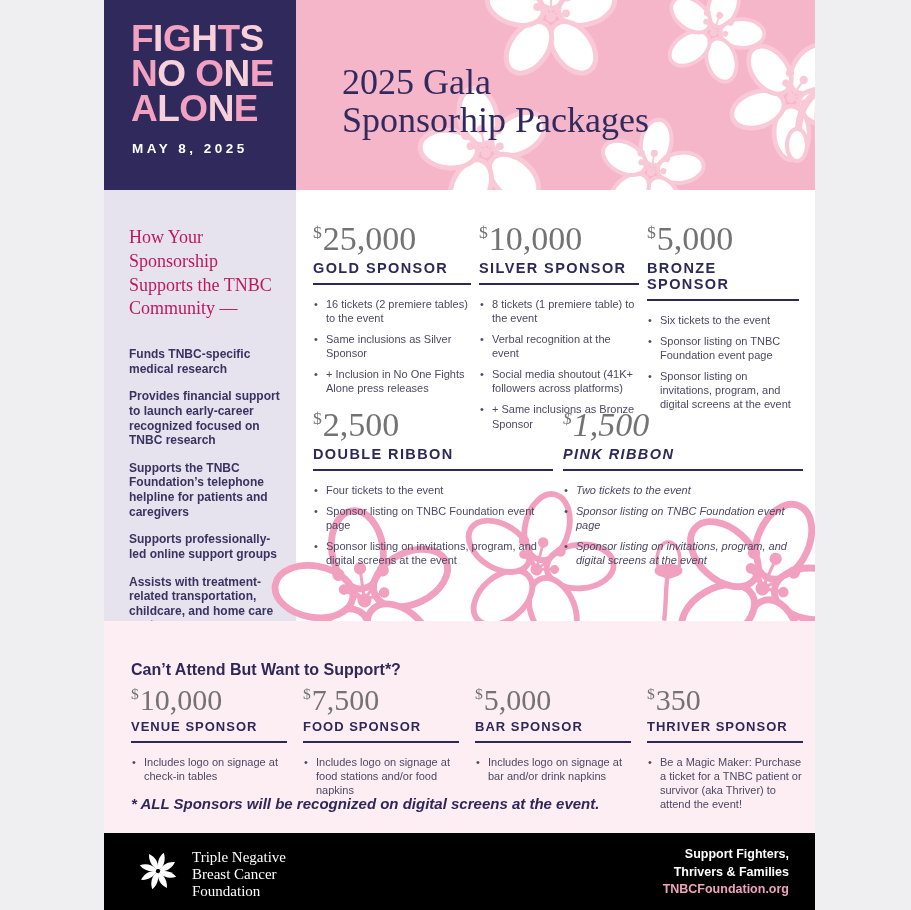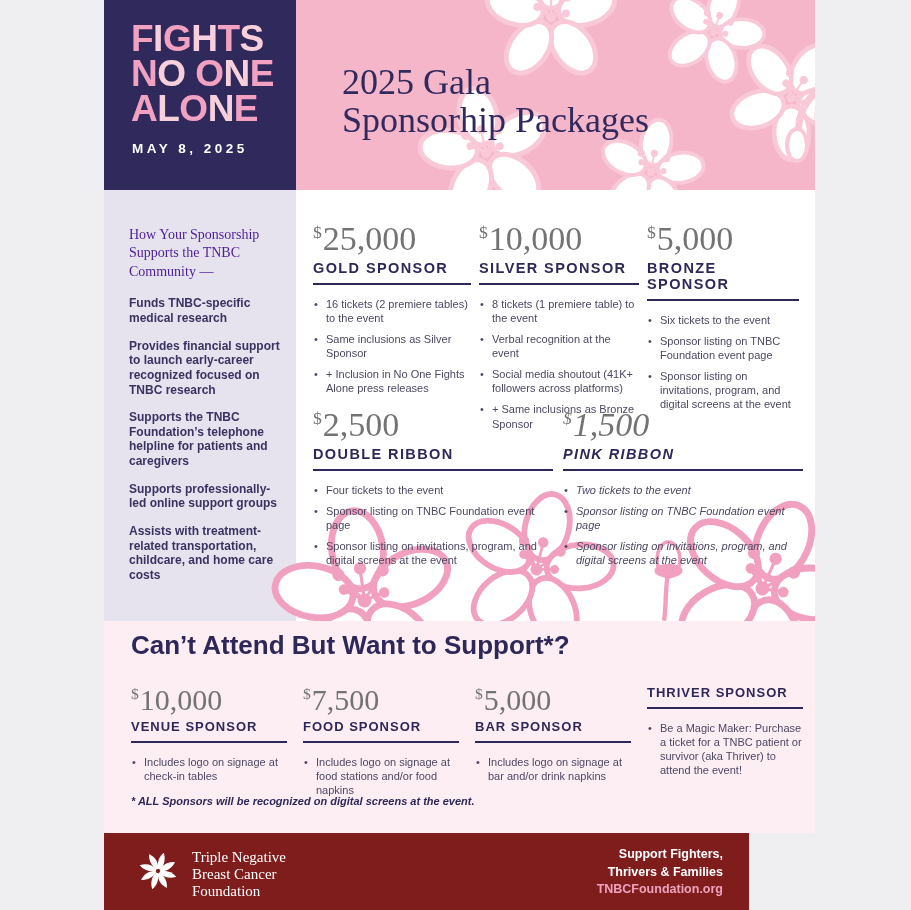--- a/index.html
+++ b/index.html
@@ -16,48 +16,48 @@
   
   .header{position:absolute;left:192px;top:0;width:519px;height:190px;background:#f5b6c9;overflow:hidden;color:#f9c9d8;}
   .header .title{position:absolute;left:46px;top:64px;font-family:"Liberation Serif",serif;font-size:36px;line-height:1.05;color:#312a5e;z-index:2;}
   .flower{position:absolute;z-index:1;}
 
   
   .middle{position:absolute;left:0;top:190px;width:711px;height:431px;background:#ffffff;overflow:hidden;}
   .side-bg{position:absolute;left:0;top:0;width:192px;height:431px;background:#e6e3ef;}
   .middle .flower{color:#f2a0bf;}
   .side-content{position:absolute;left:25px;top:36px;width:152px;z-index:2;}
-  .side-head{font-family:"Liberation Serif",serif;font-size:14px;line-height:1.32;color:#4c1d95;margin-bottom:15px;}
+  .side-head{font-family:"Liberation Serif",serif;font-size:18px;line-height:1.32;color:#be185d;margin-bottom:26px;}
   .side-item{font-weight:bold;font-size:12px;line-height:1.22;color:#3a3360;margin-bottom:13px;}
 
   .tier{position:absolute;z-index:2;}
   .t-0{left:209px;top:30px;width:158px;}
   .t-1{left:375px;top:30px;width:160px;}
   .t-2{left:543px;top:30px;width:152px;}
   .t-3{left:209px;top:216px;width:240px;}
   .t-4{left:459px;top:216px;width:240px;font-style:italic;}
   .price{font-family:"Liberation Serif",serif;font-size:34px;color:#737373;}
   .price .d{font-size:.52em;vertical-align:super;margin-right:1px;}
   .t-name{font-weight:bold;font-size:14.5px;letter-spacing:1.4px;color:#2e2859;margin-top:2px;}
   .rule{border-bottom:2px solid #2e2859;margin-top:7px;}
   .bullets{margin:12px 0 0 0;padding:0;list-style:none;font-size:11px;line-height:1.28;color:#4d4863;}
   .bullets li{position:relative;padding-left:13px;margin-bottom:7px;}
   .bullets li::before{content:"•";position:absolute;left:1px;top:0;}
 
   
   .support{position:absolute;left:0;top:621px;width:711px;height:212px;background:#fdeef4;}
-  .support-head{position:absolute;left:27px;top:9px;font-size:26px;font-weight:bold;color:#2e2859;}
+  .support-head{position:absolute;left:27px;top:40px;font-size:16px;font-weight:bold;color:#2e2859;}
   .s-tier{position:absolute;top:62px;width:156px;}
   .s-0{left:27px}.s-1{left:199px}.s-2{left:371px}.s-3{left:543px}
   .s-tier .price{font-size:30px;}
   .s-tier .t-name{font-size:13px;letter-spacing:1px;}
-  .footnote{position:absolute;left:27px;top:174px;font-style:italic;font-weight:bold;font-size:11px;color:#2e2859;}
-
-  
-  .footer{position:absolute;left:0;top:833px;width:645px;height:77px;background:#7f1d1d;}
+  .footnote{position:absolute;left:27px;top:174px;font-style:italic;font-weight:bold;font-size:15px;color:#2e2859;}
+
+  
+  .footer{position:absolute;left:0;top:833px;width:711px;height:77px;background:#000000;}
   .logo{position:absolute;left:30px;top:14px;width:48px;height:48px;color:#ffffff;}
   .org{position:absolute;left:88px;top:16px;font-family:"Liberation Serif",serif;font-size:15px;line-height:1.12;color:#ffffff;}
   .tagline{position:absolute;right:26px;top:13px;text-align:right;font-weight:bold;font-size:12.5px;line-height:1.4;color:#ffffff;}
   .website{color:#f0a2bd;}
 </style>
 </head>
 <body>
 
 <svg width="0" height="0" style="position:absolute">
   <defs>
@@ -237,20 +237,21 @@
     <div class="s-tier s-2">
       <div class="price"><span class="d">$</span><span>5,000</span></div>
       <div class="t-name">BAR SPONSOR</div>
       <div class="rule"></div>
       <ul class="bullets">
         <li>Includes logo on signage at bar and/or drink napkins</li>
       </ul>
     </div>
 
     <div class="s-tier s-3">
+      <div class="price"><span class="d">$</span><span>350</span></div>
       <div class="t-name">THRIVER SPONSOR</div>
       <div class="rule"></div>
       <ul class="bullets">
         <li>Be a Magic Maker: Purchase a ticket for a TNBC patient or survivor (aka Thriver) to attend the event!</li>
       </ul>
     </div>
 
     <div class="footnote">* ALL Sponsors will be recognized on digital screens at the event.</div>
   </div>
 

